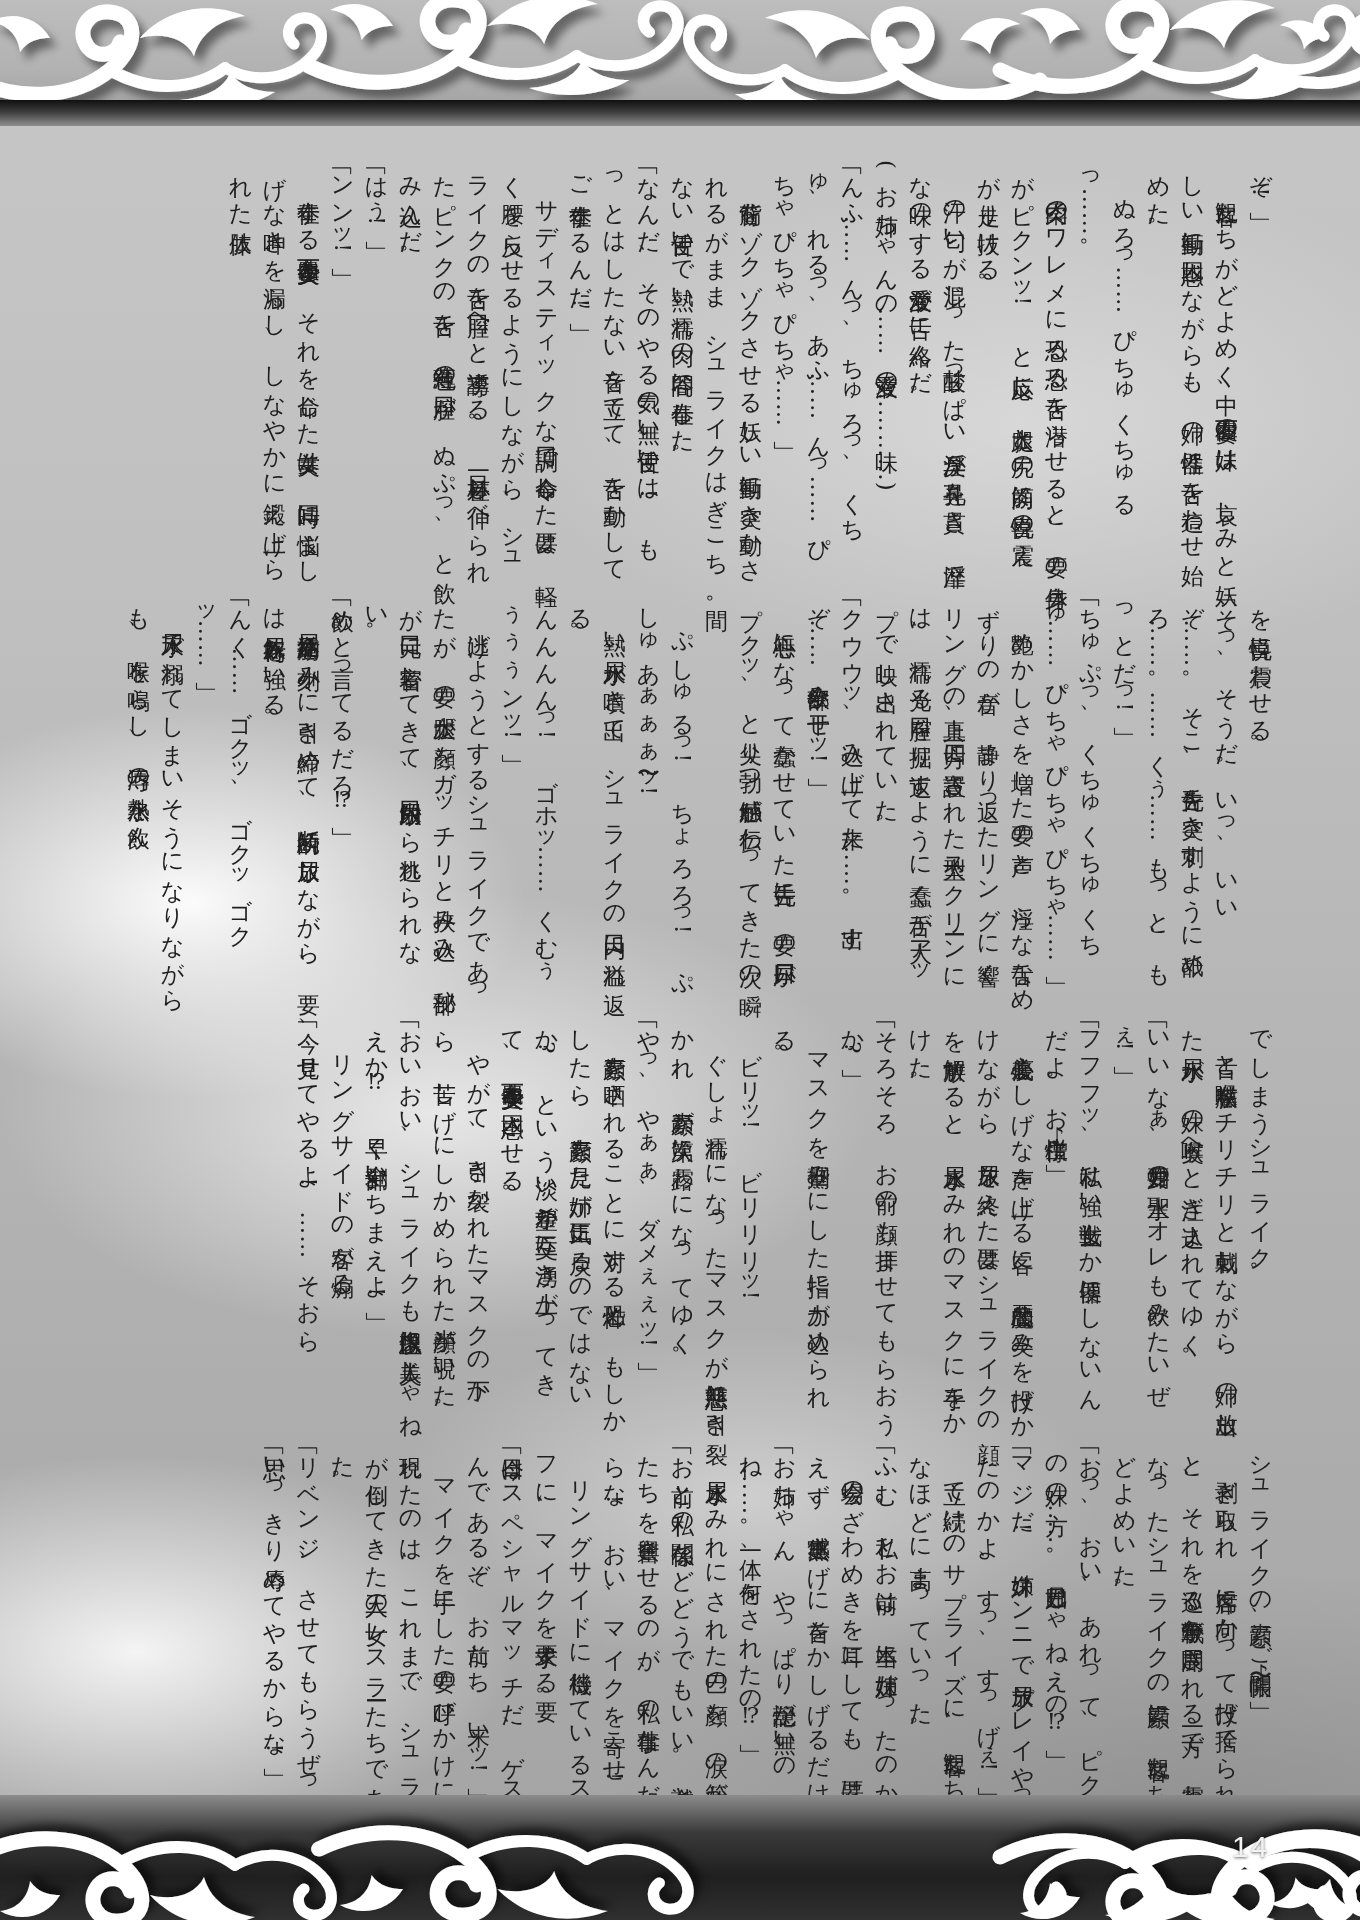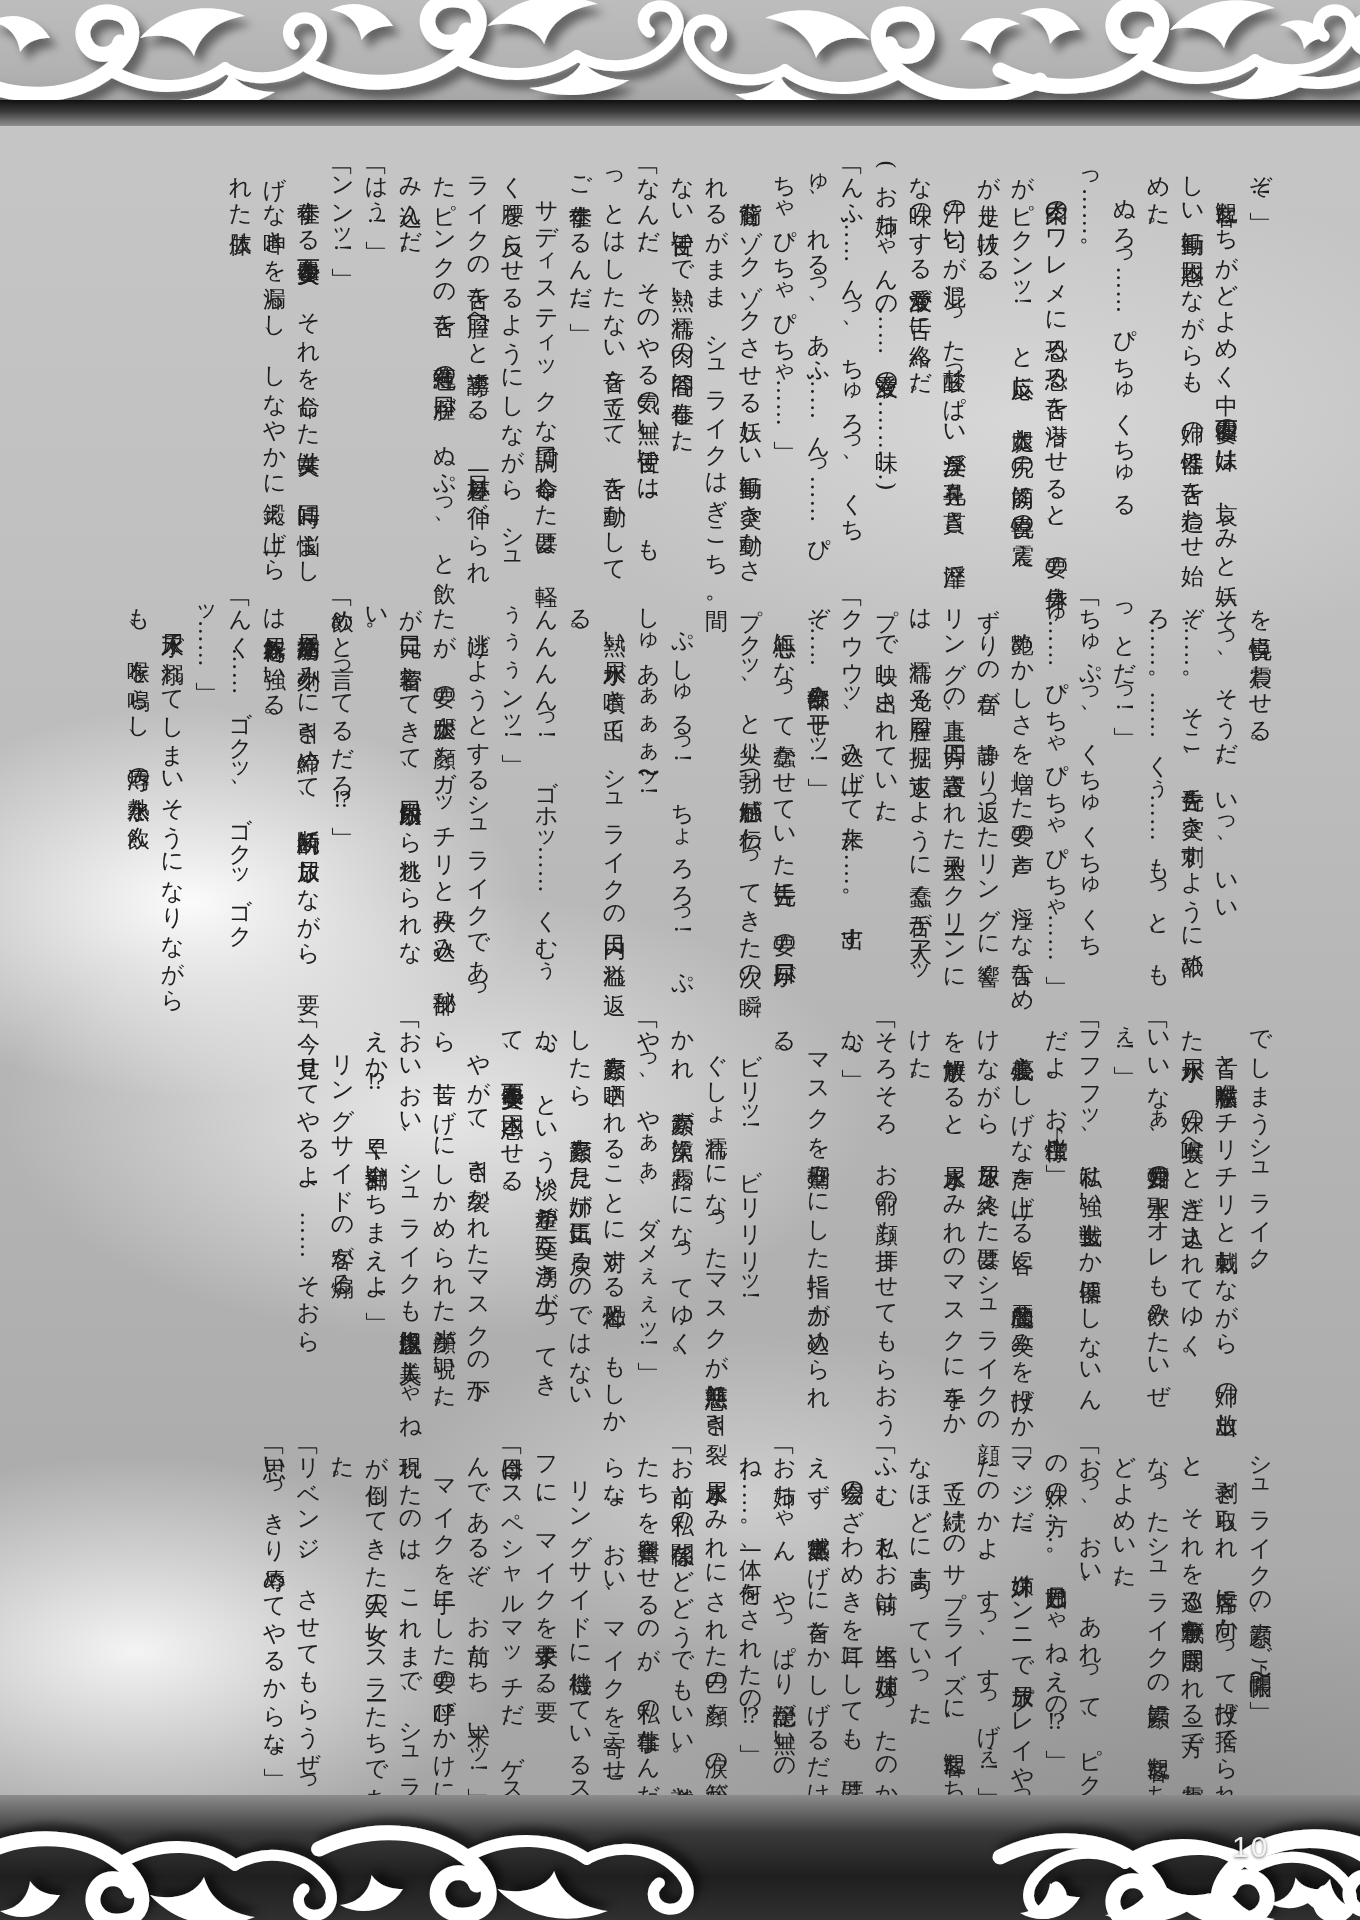--- a/index.html
+++ b/index.html
@@ -128,21 +128,21 @@
       <p class="para">「お姉ちゃん、やっぱり記憶が無いのね……。一体、何をされたの⁉」</p>
       <p class="para">　尿水まみれにされた巴の顔を、涙の筋が伝う。</p>
       <p class="para">「お前と私の関係などどうでもいい。試合と陵辱で観客たちを興奮させるのが、私の仕事なんだからな!　おい、マイクを寄こせ!」</p>
       <p class="para">　リングサイドに待機しているスタッフに、マイクを要求する要。</p>
       <p class="para">「今日はスペシャルマッチだ、ゲストも呼んであるぞ、お前たち、来いッ!」</p>
       <p class="para">　マイクを手にした要の呼びかけに応じて現れたのは、これまで、シュライクが倒してきた三人の女レスラーたちであった。</p>
       <p class="para">「リベンジ、させてもらうぜっ!」</p>
       <p class="para">「思いっきり辱めてやるからな!」</p>
     </section>
 
-  <div class="page-num">10</div>
+  <div class="page-num">14</div>
 
   <div class="orn-bottom">
     <svg width="1360" height="125" viewBox="0 0 1360 125" preserveAspectRatio="none">
       <defs>
         <linearGradient id="gbot" x1="0" y1="0" x2="0" y2="1">
           <stop offset="0" stop-color="#8c8c8c"></stop>
             <stop offset=".3" stop-color="#3a3a3a"></stop>
           <stop offset=".65" stop-color="#1f1f1f"></stop>
             <stop offset="1" stop-color="#303030"></stop>
         </linearGradient>

